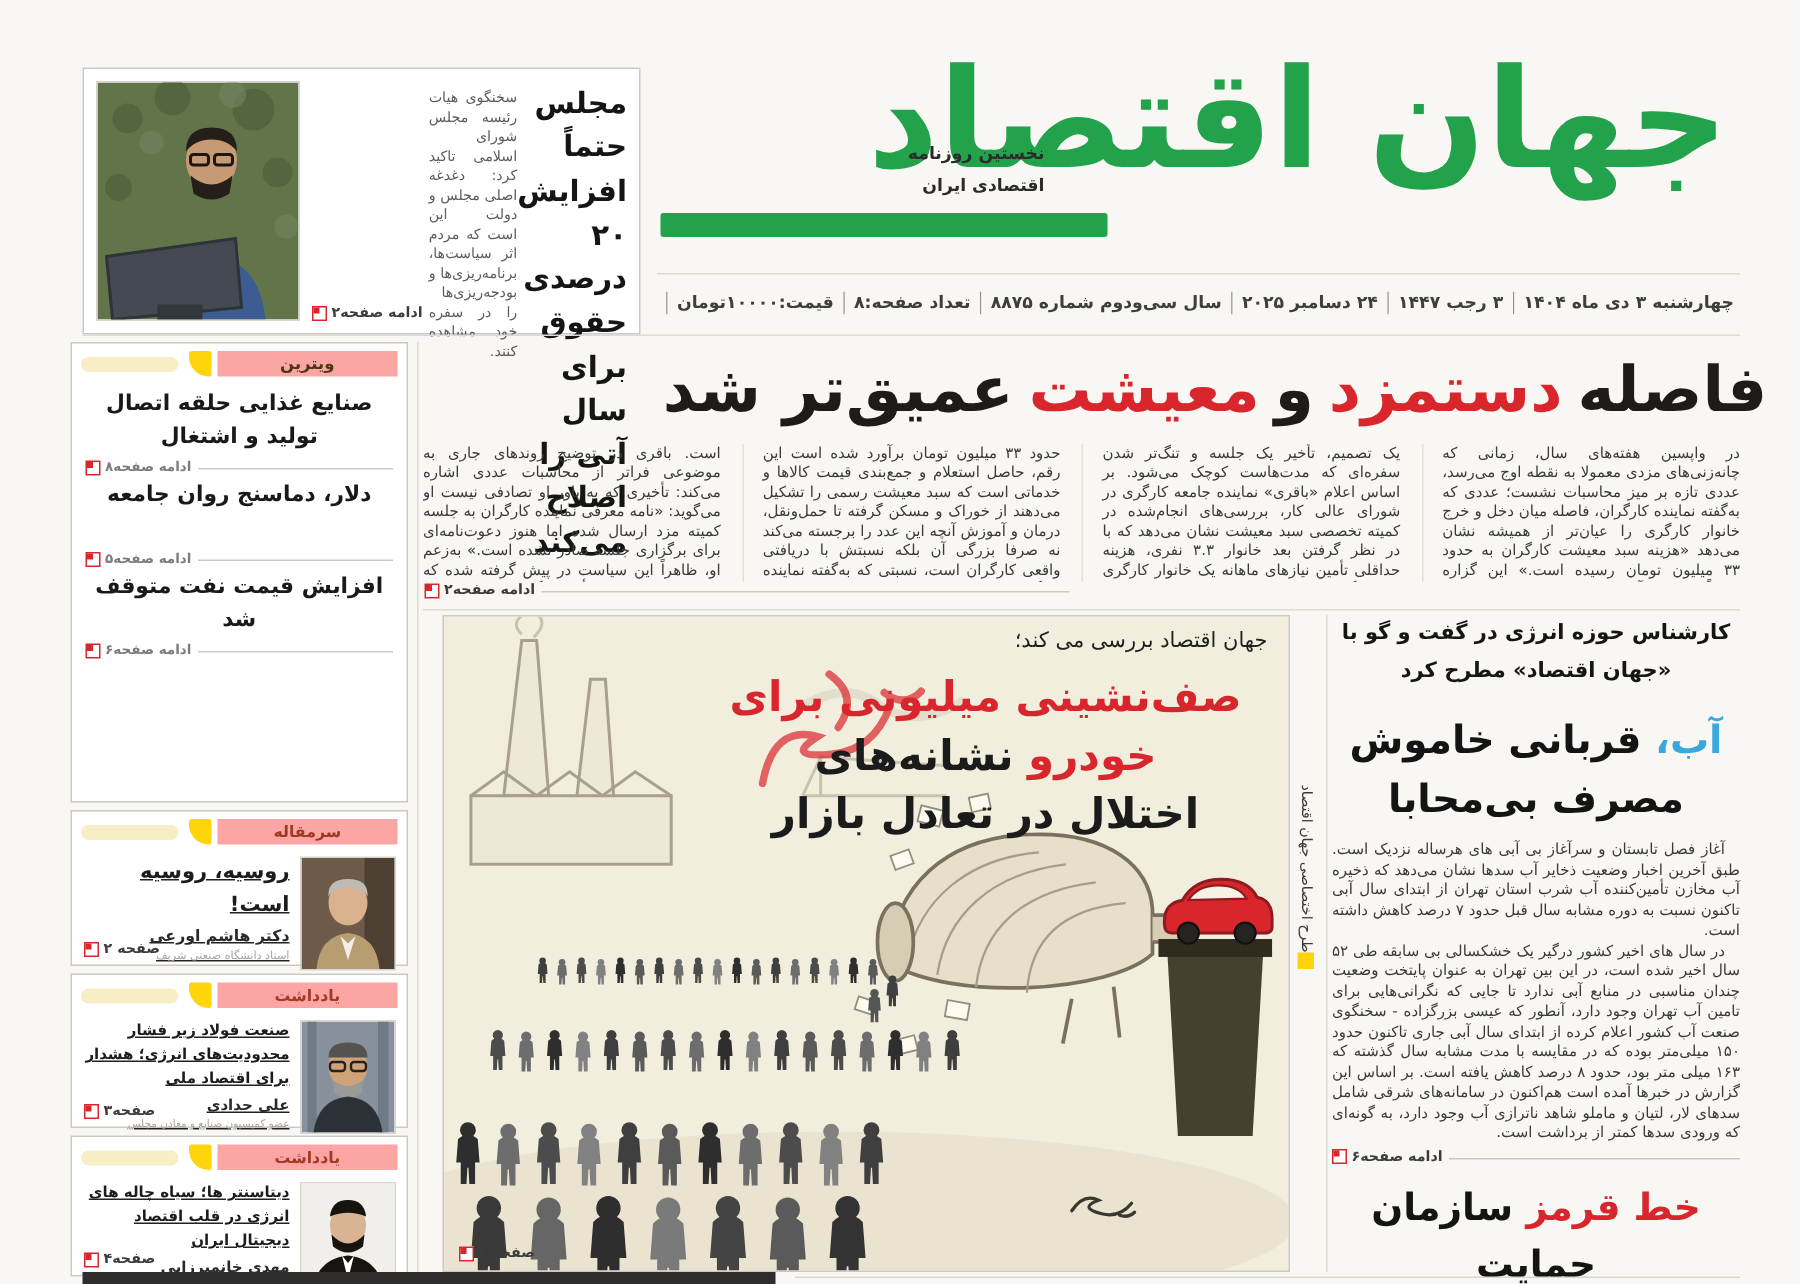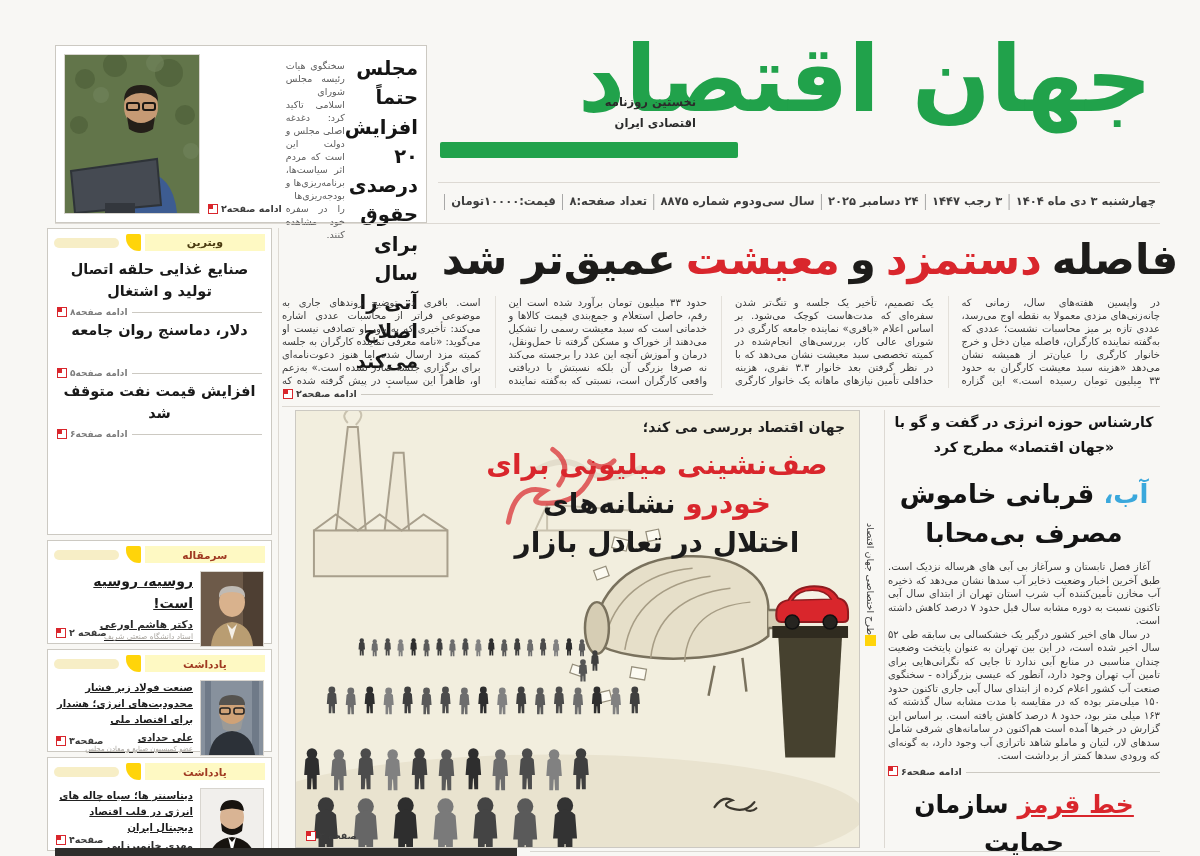--- a/index.html
+++ b/index.html
@@ -48,21 +48,21 @@
             justify-content:center;gap:10px;font-size:42px;font-weight:800;color:#1d1c1a;white-space:nowrap;}
   .leadline .red{color:#d9262c;}
   .leadcols{left:282px;top:296px;width:878px;height:92px;display:flex;gap:14px;}
   .leadcol{flex:1;font-size:10px;line-height:13px;text-align:justify;color:#3a3a3a;overflow:hidden;}
   .leadcol + .leadcol{border-left:0;}
   .leadcol:not(:last-child){border-left:1px solid #e3e0da;padding-left:13px;}
   .leadtag{left:283px;top:388px;width:430px;}
 
   
   .boxhead{position:relative;height:19px;margin:5px 6px 3px 6px;}
-  .bh-label{position:absolute;right:0;top:0;height:17px;width:57%;background:#fef9c3;
+  .bh-label{position:absolute;right:0;top:0;height:17px;width:57%;background:#fca5a5;
             display:flex;align-items:center;justify-content:center;font-size:11px;font-weight:800;color:#4a3a10;}
   .bh-label.redtxt{color:#a03a22;font-size:10.5px;}
   .bh-comma{position:absolute;right:calc(57% + 4px);top:0;width:15px;height:17px;background:#ffd40a;
             border-radius:2px 2px 2px 14px;}
   .bh-rest{position:absolute;left:0;top:4px;width:calc(43% - 26px);height:10px;background:#f7eec6;border-radius:5px;}
 
   .vitrine{left:47px;top:228px;width:225px;height:307px;}
   .v-item{padding:2px 9px 0 9px;}
   .v-title{font-size:14.5px;font-weight:800;line-height:1.55;color:#191919;text-align:center;min-height:45px;}
   .v-item .tagrow{height:14px;}
@@ -83,39 +83,39 @@
   .editorial .ab-role{font-size:7.5px;}
   .note1{top:649px;height:103px;}
   .note2{top:757px;height:94px;}
   .note1 .ab-title,.note2 .ab-title{font-size:10px;line-height:1.6;}
   .note1 .ab-author,.note2 .ab-author{font-size:10px;}
   .note1 .ab-role,.note2 .ab-role{font-size:7px;}
 
   
   .cartoon{left:295px;top:410px;width:565px;height:438px;background:#f2eede;border:1px solid #ccc9c2;overflow:hidden;}
   .cartoon svg.illus{position:absolute;left:0;top:0;width:100%;height:100%;}
-  .c-kicker{position:absolute;top:8px;right:14px;font-size:14px;font-weight:700;color:#1f1f1f;}
+  .c-kicker{position:absolute;top:8px;right:14px;font-size:14px;font-weight:400;color:#1f1f1f;}
   .c-head{position:absolute;top:34px;right:6px;width:392px;text-align:center;
           font-size:28px;font-weight:900;line-height:1.4;color:#1b1b1b;}
   .c-head .red{color:#d9262c;}
   .c-page{position:absolute;left:10px;bottom:6px;}
   .c-credit{left:861px;top:413px;width:19px;height:238px;writing-mode:vertical-rl;
             font-size:9.5px;color:#3a3a3a;display:flex;align-items:center;}
   .c-credit::before{content:"";width:11px;height:11px;background:#ffd40a;margin-bottom:5px;flex:0 0 auto;}
 
   
   .rightcol{left:888px;top:410px;width:272px;height:446px;display:flex;flex-direction:column;}
   .w-kicker{text-align:center;font-size:14px;font-weight:600;line-height:1.75;color:#151515;}
   .w-head{text-align:center;font-size:26px;font-weight:900;line-height:1.5;color:#141414;margin-top:16px;}
   .w-head .blue{color:#3aa8dc;}
   .w-body{font-size:10px;line-height:13.5px;text-align:justify;color:#3a3a3a;margin-top:7px;}
   .w-body p{margin:0;text-indent:10px;}
   .w-tag{margin-top:3px;}
   .t-head{text-align:center;font-size:25px;font-weight:900;line-height:1.55;color:#141414;margin-top:9px;}
-  .t-head .red{color:#d9262c;text-decoration:underline;}
+  .t-head .red{color:#d9262c;}
   .t-head .yellow{color:#ffd40a;-webkit-text-stroke:1.3px #d9262c;}
 
   .bottombar{left:55px;top:848px;width:462px;height:8px;background:#2e2d2b;}
   .bottomline{left:530px;top:851px;width:630px;height:1px;background:#d9d6d1;}
 </style>
 </head>
 <body>
 
 <div class="page">
 

